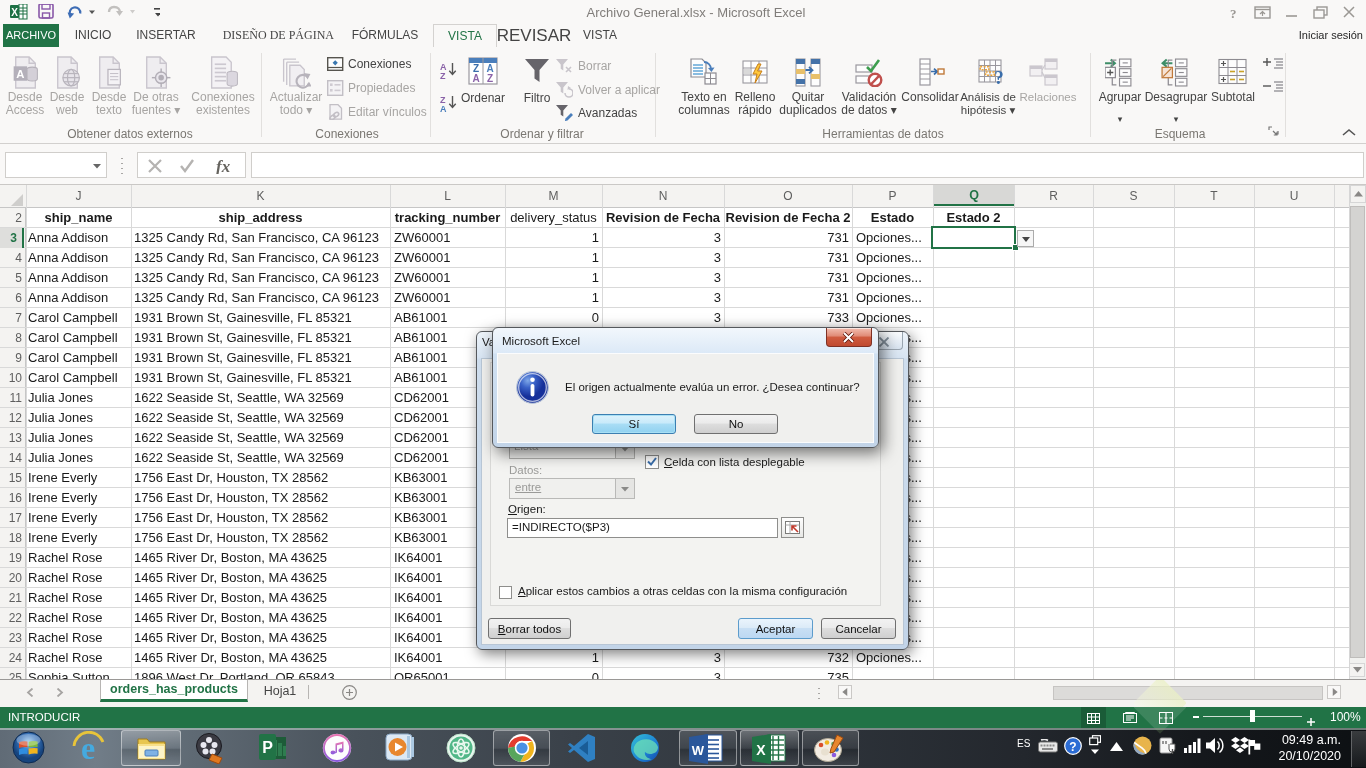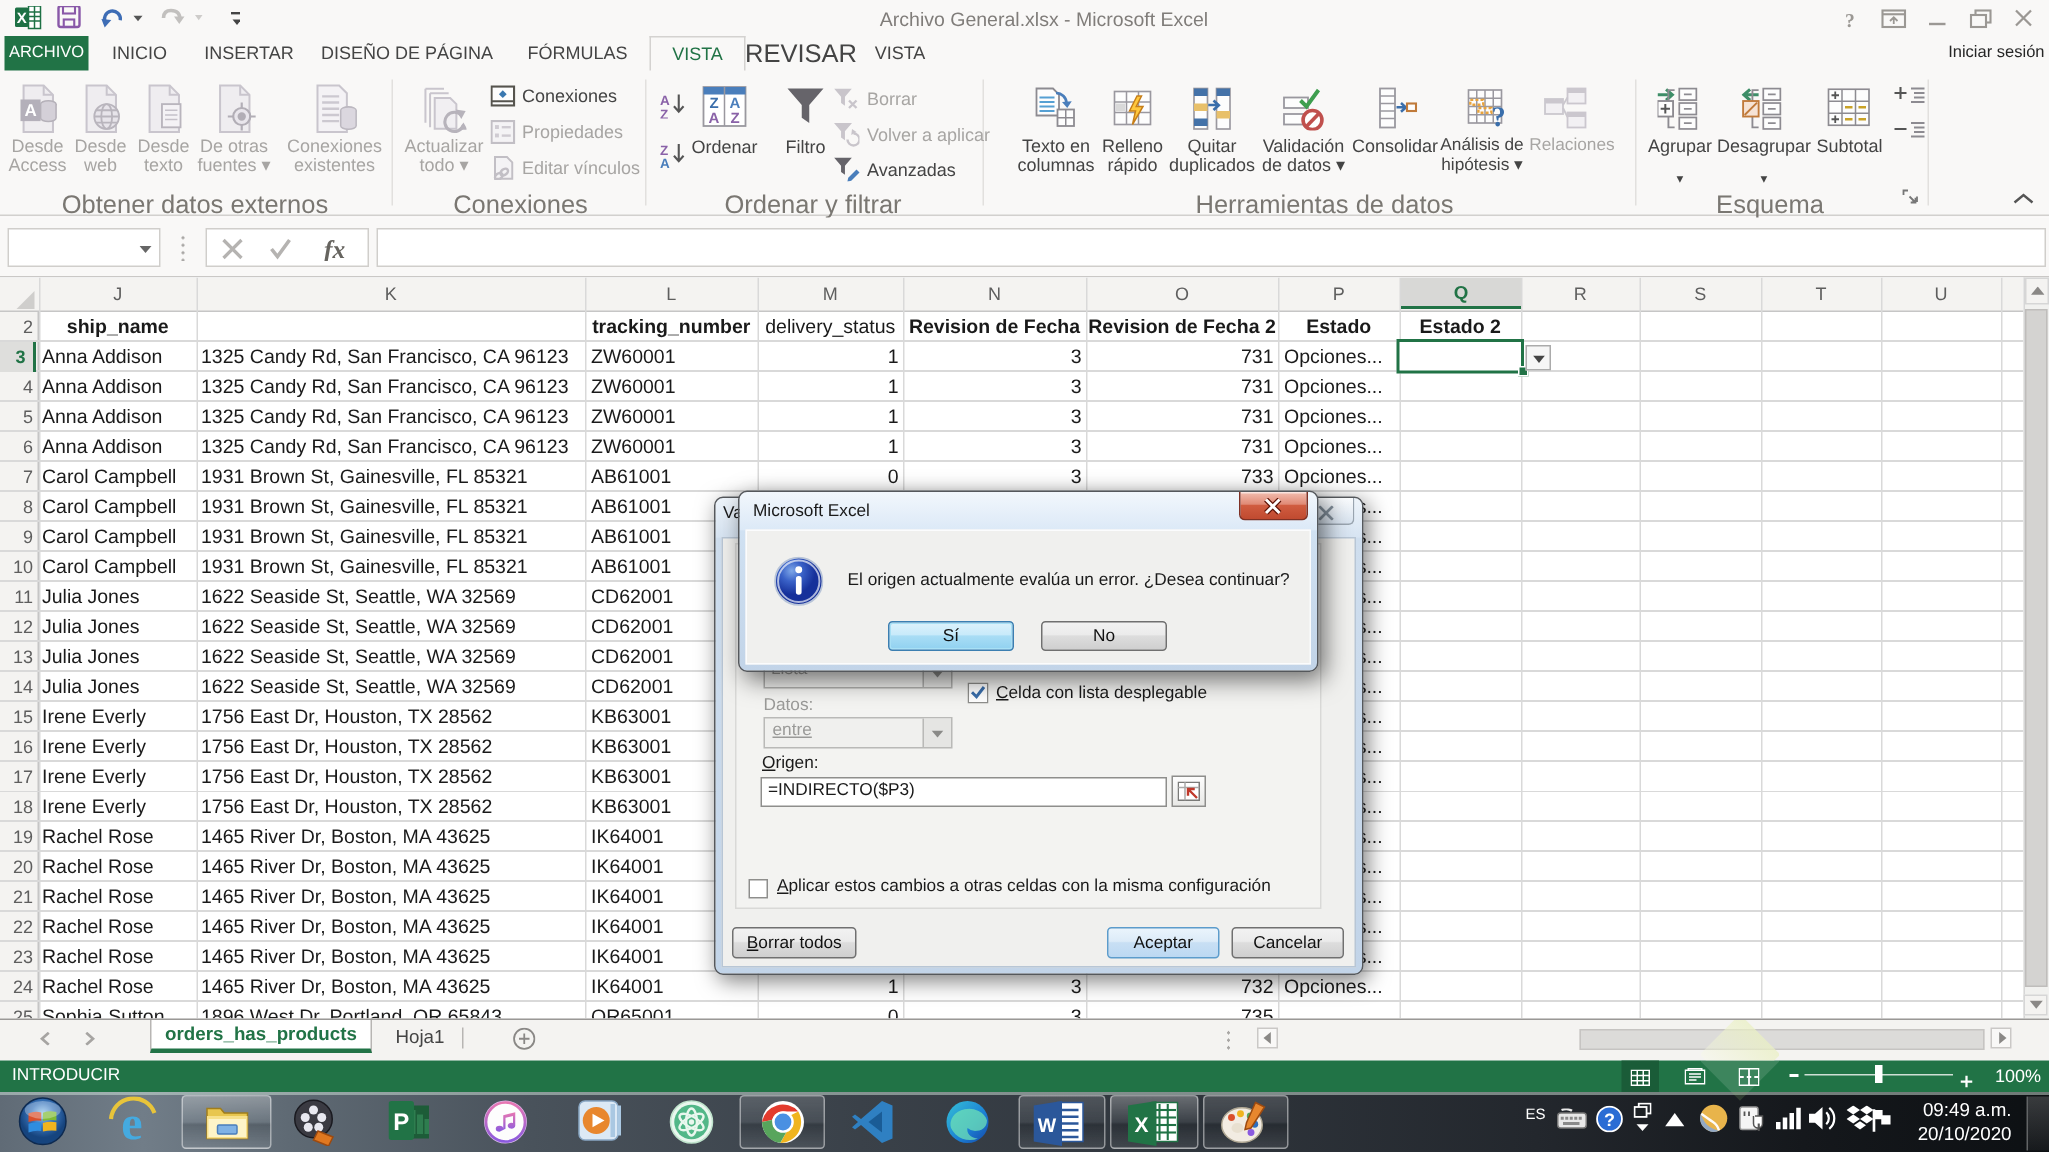--- a/index.html
+++ b/index.html
@@ -1,21 +1,21 @@
 <!DOCTYPE html>
 <html><head><meta charset="utf-8">
 <style>
 *{margin:0;padding:0;box-sizing:border-box;}
 html,body{width:1366px;height:768px;overflow:hidden;}
 body{font-family:"Liberation Sans",sans-serif;background:#fff;position:relative;}
 .ab{position:absolute;}
 .ctr{text-align:center;}
 .lbl{font-size:12px;color:#444;line-height:13px;white-space:nowrap;}
 .dis{color:#a7a5a3;}
-.grp{font-size:17px;color:#7a7772;white-space:nowrap;}
+.grp{font-size:12px;color:#7a7772;white-space:nowrap;}
 .sep{position:absolute;top:53px;width:1px;height:84px;background:#e2e0de;}
 .hdtxt{font-size:12px;color:#5e5e5e;}
 .cell{position:absolute;font-size:13px;color:#1a1a1a;white-space:nowrap;height:20px;line-height:20px;}
 .num{text-align:right;}
 .rowno{position:absolute;width:22px;text-align:right;font-size:12px;color:#5e5e5e;height:20px;line-height:20px;}
 .dlgbtn{position:absolute;border:1px solid #707070;border-radius:3px;
  background:linear-gradient(#f2f2f2 0%,#ebebeb 45%,#dddddd 50%,#cfcfcf 100%);
  font-size:11.5px;color:#111;text-align:center;}
 </style></head>
 <body>
@@ -72,21 +72,21 @@
     </g>
  <g transform="translate(122,0)">
       <path d="M 0 1 L 10 11 M 10 1 L 0 11" stroke-width="1.5"></path>
     </g>
 </svg>
 <div class="ab" style="right:3px;top:29px;font-size:11px;color:#262626;">Iniciar sesión</div>
 
 <div class="ab" style="left:3px;top:24px;width:56px;height:24px;background:#217346;color:#fff;font-size:11px;text-align:center;line-height:23px;">ARCHIVO</div>
 <div class="ab" style="left:33px;top:24px;width:120px;height:23px;font-size:12px;color:#444;text-align:center;line-height:23px;">INICIO</div>
 <div class="ab" style="left:106px;top:24px;width:120px;height:23px;font-size:12px;color:#444;text-align:center;line-height:23px;">INSERTAR</div>
-<div class="ab" style="left:214px;top:24px;width:120px;height:23px;font-size:12px;color:#444;text-align:left;line-height:23px;">DISEÑO DE PÁGINA</div>
+<div class="ab" style="left:214px;top:24px;width:120px;height:23px;font-size:12px;color:#444;text-align:right;line-height:23px;font-family:Liberation Serif, serif;">DISEÑO DE PÁGINA</div>
 <div class="ab" style="left:325px;top:24px;width:120px;height:23px;font-size:12px;color:#444;text-align:center;line-height:23px;">FÓRMULAS</div>
 <div class="ab" style="left:474px;top:24px;width:120px;height:23px;font-size:17px;color:#444;text-align:center;line-height:23px;">REVISAR</div>
 <div class="ab" style="left:540px;top:24px;width:120px;height:23px;font-size:12px;color:#444;text-align:center;line-height:23px;">VISTA</div>
 <div class="ab" style="left:433px;top:24px;width:64px;height:24px;background:#f9f8f7;border:1px solid #d4d2d0;border-bottom:none;color:#217346;font-size:12px;text-align:center;line-height:23px;">VISTA</div>
 <div class="ab" style="left:0;top:47px;width:1366px;height:97px;background:#f9f8f7;border-bottom:1px solid #d2d0ce;"></div>
 <div class="sep" style="left:261px;"></div>
 <div class="sep" style="left:430px;"></div>
 <div class="sep" style="left:655px;"></div>
 <div class="sep" style="left:1090px;"></div>
 <div class="sep" style="left:1285px;"></div>
@@ -503,20 +503,21 @@
 <div class="ab rowno" style="left:0;top:363px;padding-right:0px;">19</div>
 <div class="ab rowno" style="left:0;top:383px;padding-right:0px;">20</div>
 <div class="ab rowno" style="left:0;top:403px;padding-right:0px;">21</div>
 <div class="ab rowno" style="left:0;top:423px;padding-right:0px;">22</div>
 <div class="ab rowno" style="left:0;top:443px;padding-right:0px;">23</div>
 <div class="ab rowno" style="left:0;top:463px;padding-right:0px;">24</div>
 <div class="ab rowno" style="left:0;top:483px;padding-right:0px;">25</div>
 </div>
 <div class="ab" style="left:0;top:0;width:1349px;height:679px;overflow:hidden;">
     <div class="cell ctr" style="left:27px;top:208px;width:103px;font-weight:bold;">ship_name</div>
+    <div class="cell ctr" style="left:132px;top:208px;width:257px;font-weight:bold;">ship_address</div>
     <div class="cell ctr" style="left:391px;top:208px;width:113px;font-weight:bold;">tracking_number</div>
     <div class="cell ctr" style="left:506px;top:208px;width:95px;font-weight:normal;">delivery_status</div>
     <div class="cell ctr" style="left:603px;top:208px;width:120px;font-weight:bold;">Revision de Fecha</div>
     <div class="cell ctr" style="left:725px;top:208px;width:126px;font-weight:bold;">Revision de Fecha 2</div>
     <div class="cell ctr" style="left:853px;top:208px;width:79px;font-weight:bold;">Estado</div>
     <div class="cell ctr" style="left:934px;top:208px;width:79px;font-weight:bold;">Estado 2</div>
     <div class="cell" style="left:28px;top:228px;width:101px;">Anna Addison</div>
     <div class="cell" style="left:134px;top:228px;">1325 Candy Rd, San Francisco, CA 96123</div>
     <div class="cell" style="left:394px;top:228px;">ZW60001</div>
     <div class="cell num" style="left:505px;top:228px;width:94px;">1</div>

